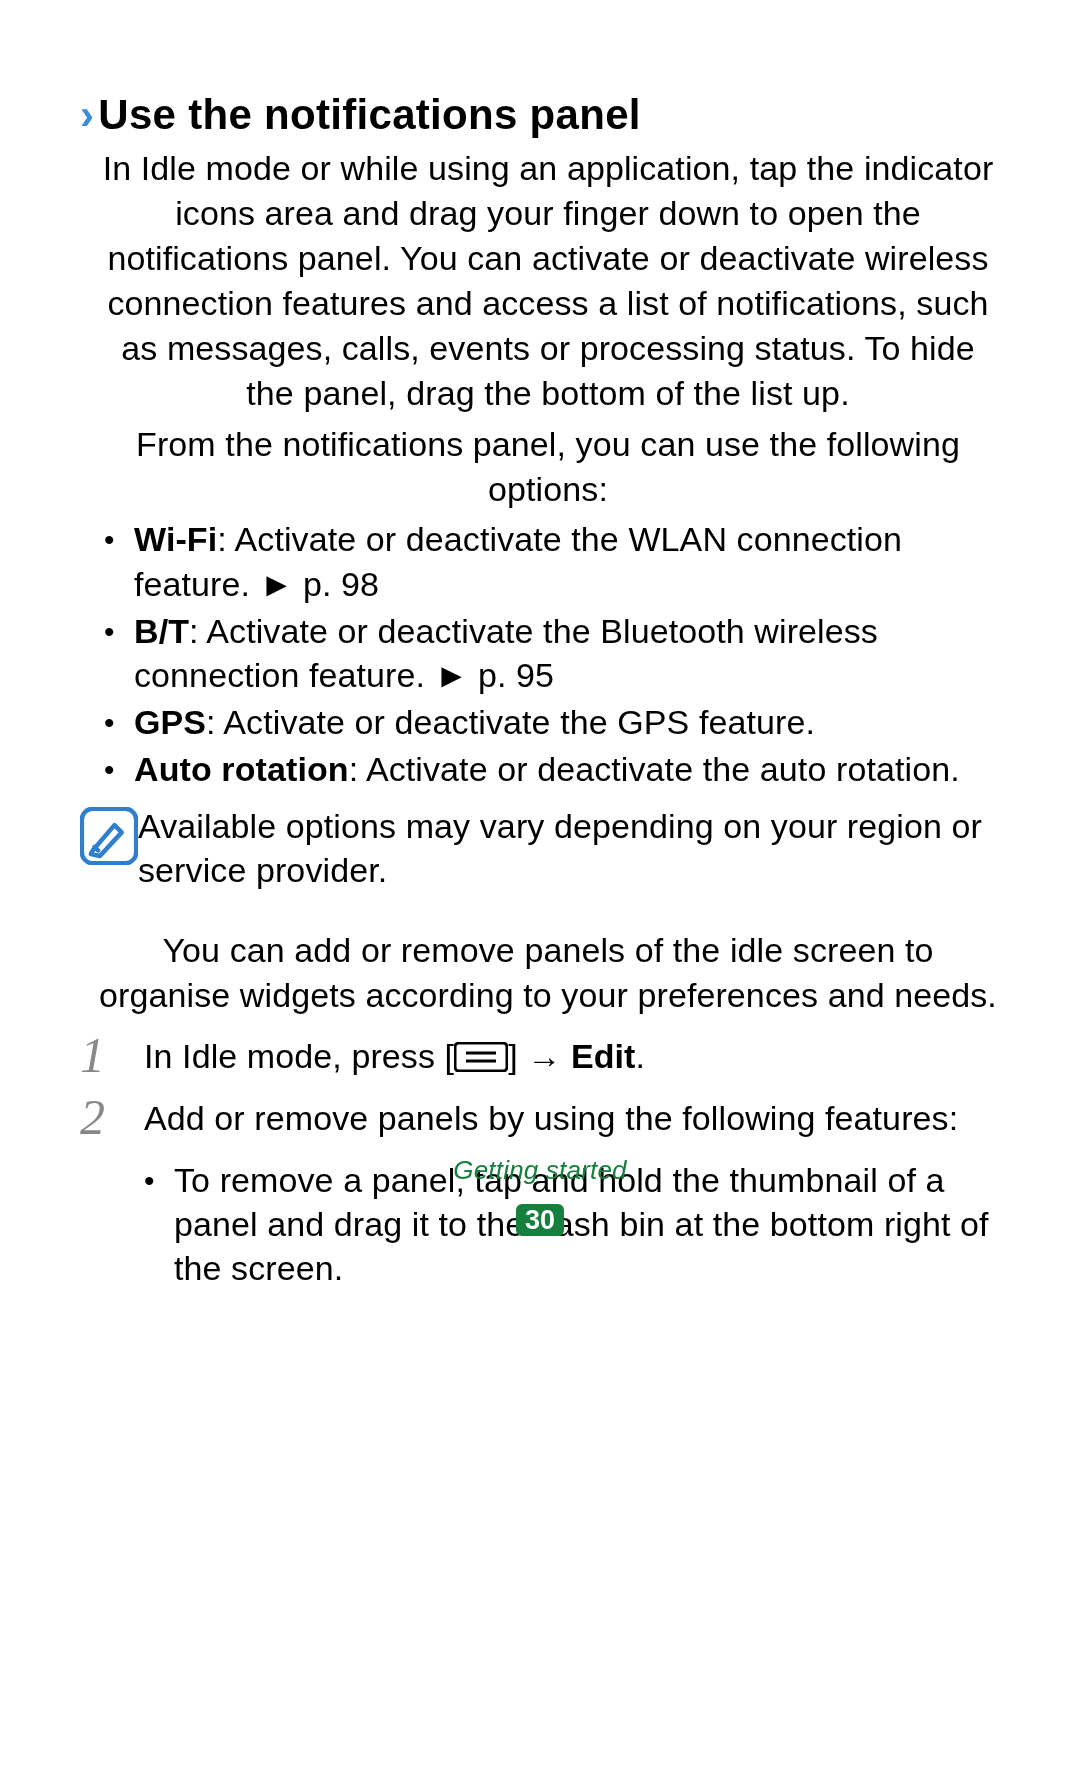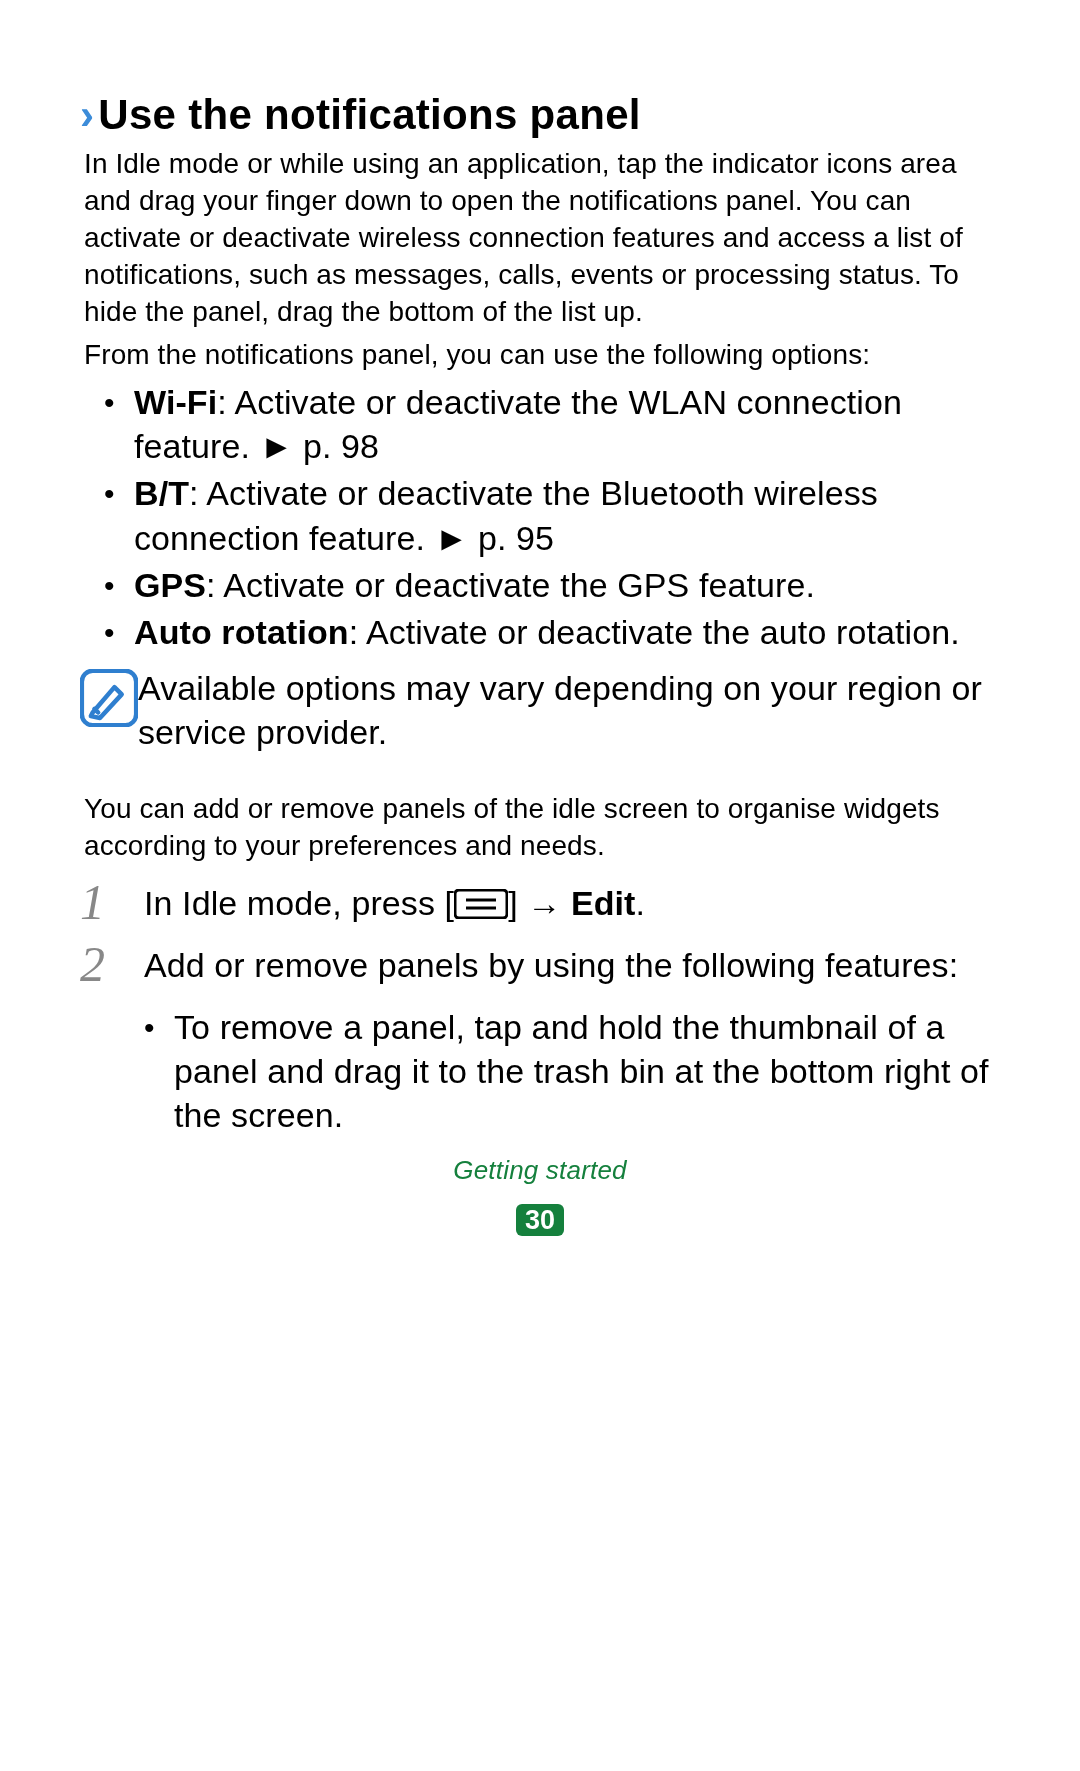--- a/index.html
+++ b/index.html
@@ -24,24 +24,25 @@
     line-height: 1.2;
     margin: 0 0 6px 0;
     letter-spacing: 0.3px;
   }
   .section-heading .chev {
     color: #3C8CD9;
     font-weight: 700;
     margin-right: 4px;
   }
   .para {
-    font-size: 28px;
+    font-size: 34px;
     line-height: 1.32;
-    margin: 0 0 6px 4px;
-    letter-spacing: 0.1px;
+    margin: 0 0 6px 16px;
+    letter-spacing: 0.1px;
+    text-align: center;
   }
   .bold { font-weight: 700; text-align: right; }
   ul.bullets {
     list-style: none;
     padding: 0;
     margin: 0 0 6px 0;
   }
   ul.bullets > li {
     font-size: 34px;
     line-height: 1.3;

